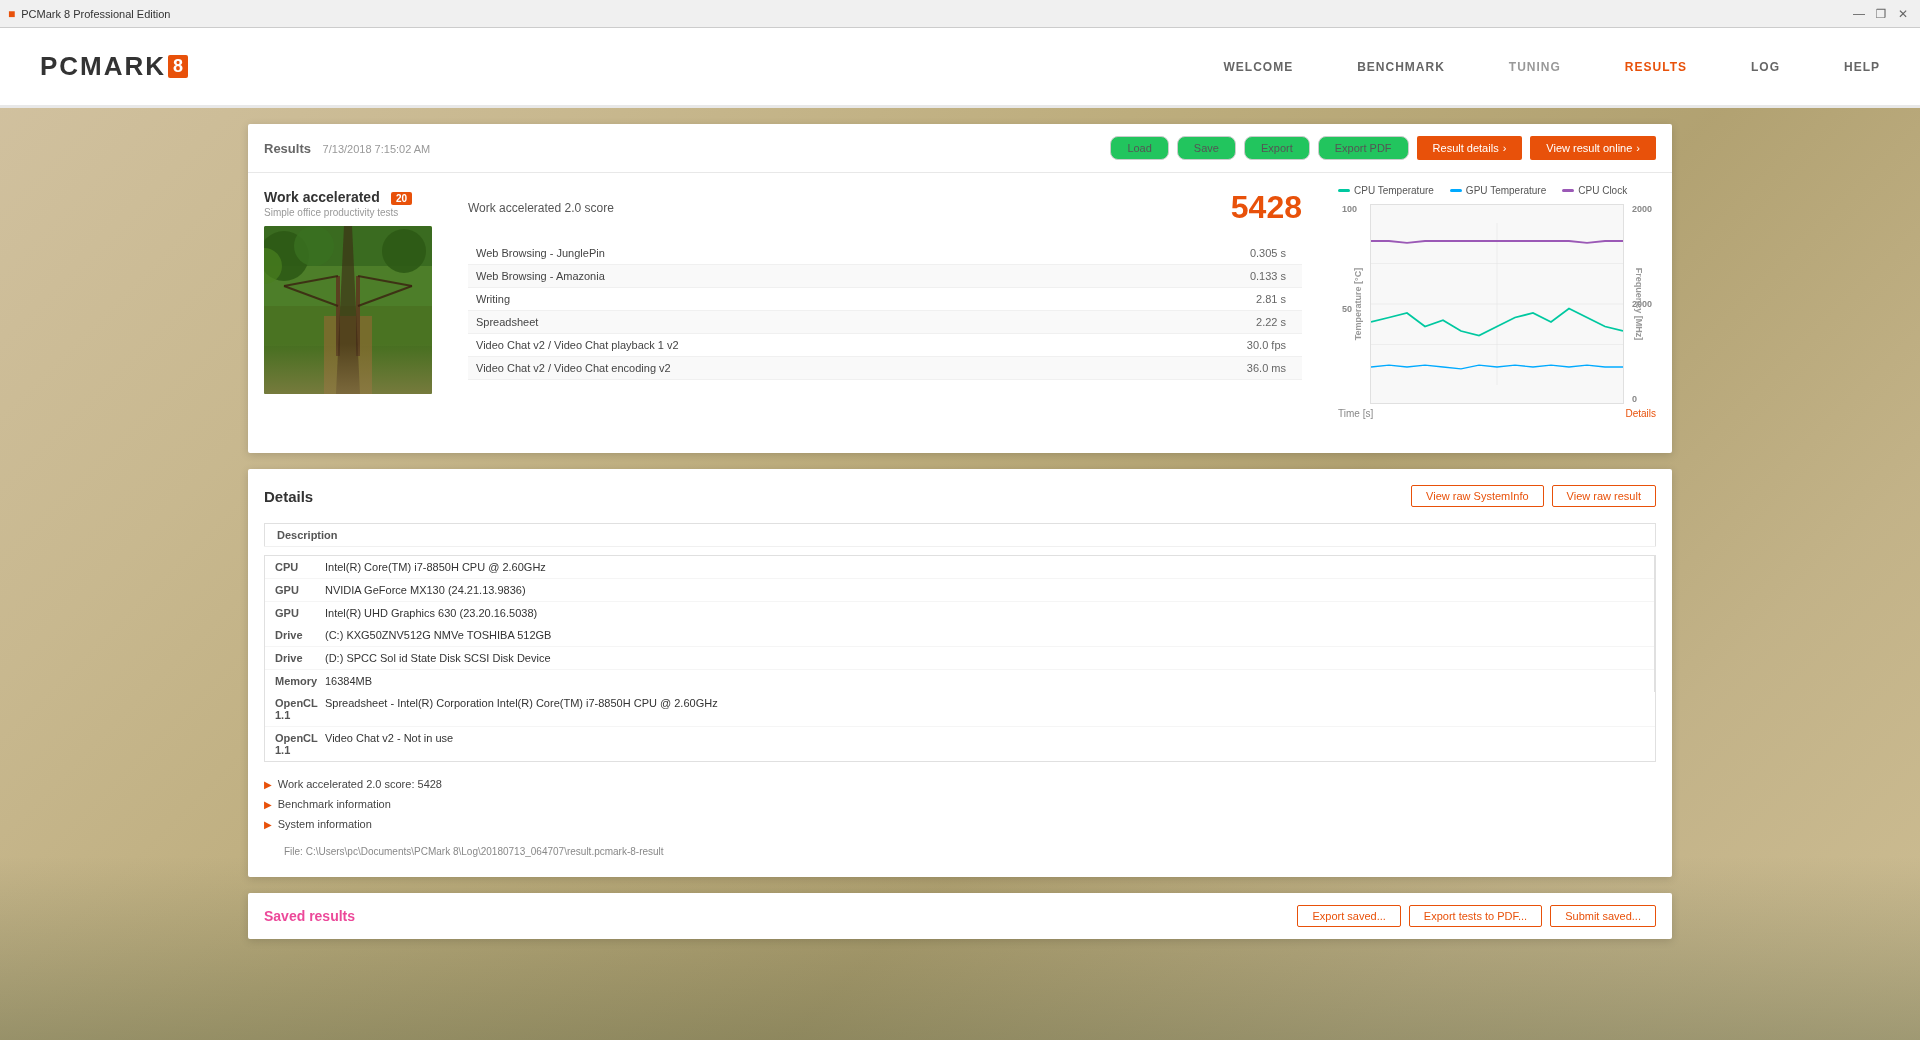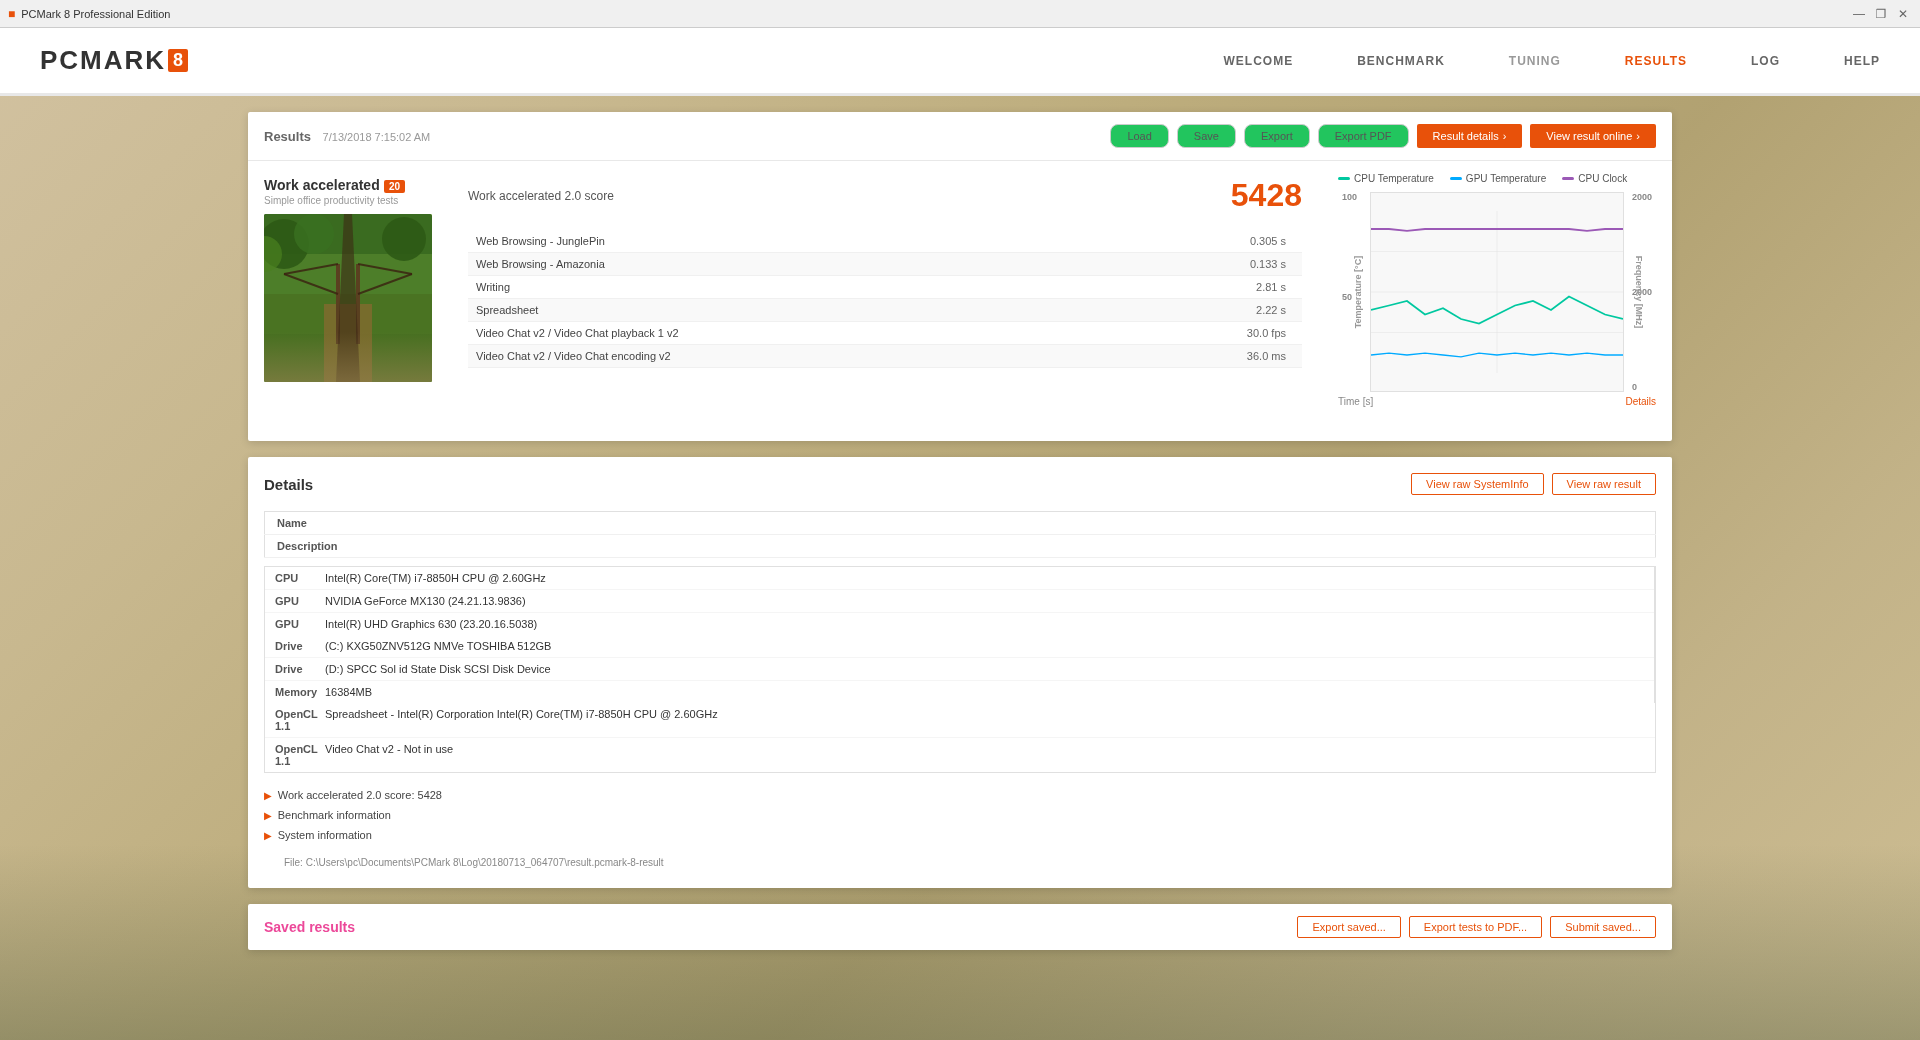--- a/index.html
+++ b/index.html
@@ -32,21 +32,21 @@
       border: none;
       cursor: pointer;
       font-size: 12px;
       color: #666;
       display: flex; align-items: center; justify-content: center;
     }
 
     
     .header {
       background: white;
-      height: 68px;
+      height: 80px;
       display: flex;
       align-items: center;
       justify-content: space-between;
       padding: 0 40px;
       border-bottom: 3px solid #e8e8e8;
     }
     .logo {
       display: flex;
       align-items: center;
     }
@@ -174,21 +174,21 @@
       color: #333;
     }
     .result-badge {
       display: inline-block;
       background: #e8510a;
       color: white;
       font-size: 10px;
       font-weight: bold;
       padding: 1px 5px;
       border-radius: 2px;
-      margin-left: 1px;
+      margin-left: 8px;
     }
     .result-sublabel {
       font-size: 10px;
       color: #999;
       margin-top: 2px;
       margin-bottom: 8px;
     }
     .result-img {
       width: 168px;
       height: 168px;
@@ -661,24 +661,20 @@
         <span class="details-title">Details</span>
         <div class="details-actions">
           <button class="btn-link">View raw SystemInfo</button>
           <button class="btn-link">View raw result</button>
         </div>
       </div>
 
       <table class="details-table" style="margin-bottom:8px;">
         <tbody>
           <tr>
-            <td>Name</td>
-            <td></td>
-          </tr>
-          <tr>
             <td>Description</td>
             <td></td>
           </tr>
         </tbody>
       </table>
 
       <div class="hw-grid">
 
         <div class="hw-section">
           <div class="hw-row">

